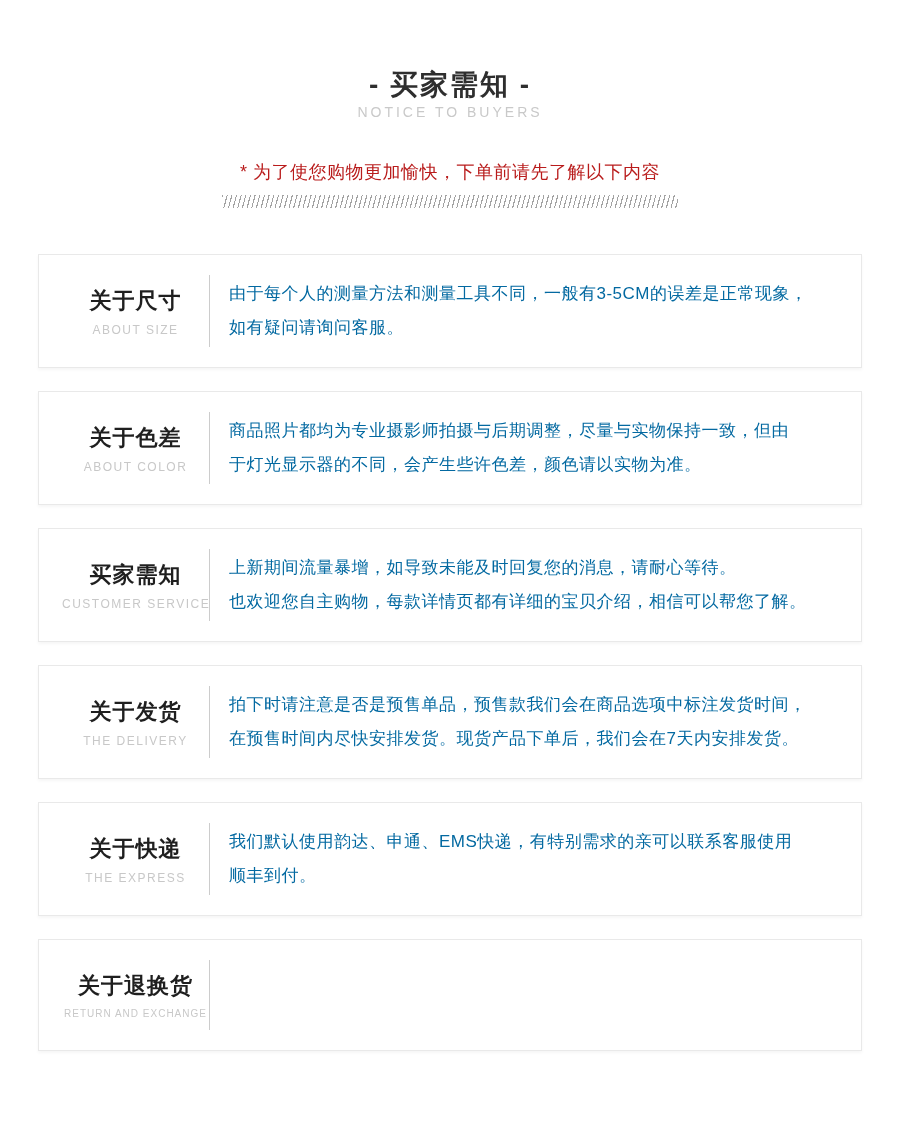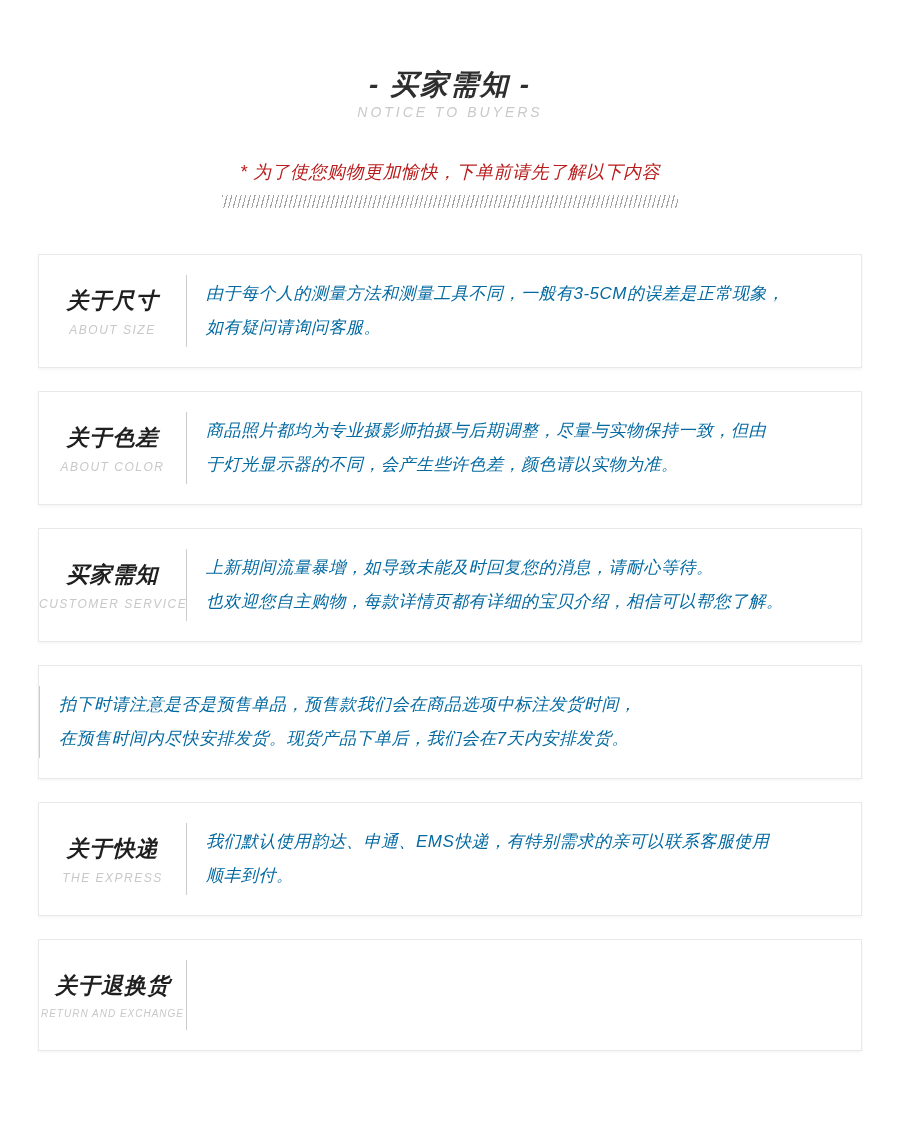--- a/index.html
+++ b/index.html
@@ -3,21 +3,21 @@
 <meta charset="utf-8">
 <style>
   * { margin: 0; padding: 0; box-sizing: border-box; }
   html, body { background: #ffffff; }
   body {
     width: 900px; height: 1144px;
     font-family: "Liberation Sans", "DejaVu Sans", sans-serif;
     overflow: hidden;
     position: relative;
   }
-  .page { width: 900px; height: 872px; background: #fff; font-style: italic; }
+  .page { width: 900px; height: 872px; background: #fff; }
 
   
   .header { text-align: center; padding-top: 66px; }
   .page-title {
     font-size: 28px; font-weight: bold; color: #2e2e2e; letter-spacing: 2px;
   }
   .page-subtitle {
     font-size: 14px; color: #c9c9c9; letter-spacing: 3px;
   }
   .page-note {
@@ -39,20 +39,21 @@
     min-height: 112px;
     background: #fff;
     border: 1px solid #e9e9e9;
     box-shadow: 0 2px 3px rgba(0,0,0,0.04);
     display: flex; align-items: stretch;
   }
   .box-left {
     width: 147px; flex-shrink: 0;
     display: flex; flex-direction: column; justify-content: center;
     text-align: center;
+    margin-left: 23px;
   }
   .box-title {
     font-size: 22px; font-weight: bold; color: #1f1f1f; letter-spacing: 1px;
   }
   .box-subtitle {
     margin-top: 7px; font-size: 12px; color: #c8c8c8; letter-spacing: 1.5px;
     white-space: nowrap;
   }
   .box-subtitle.small { font-size: 10px; letter-spacing: 1px; }
   .box-divider {
@@ -112,20 +113,24 @@
         <div class="box-subtitle">CUSTOMER SERVICE</div>
       </div>
       <div class="box-divider"></div>
       <div class="box-body">
         <div class="text">上新期间流量暴增，如导致未能及时回复您的消息，请耐心等待。
 也欢迎您自主购物，每款详情页都有详细的宝贝介绍，相信可以帮您了解。</div>
       </div>
     </div>
 
     <div class="notice-box">
+      <div class="box-left">
+        <div class="box-title">关于发货</div>
+        <div class="box-subtitle">THE DELIVERY</div>
+      </div>
       <div class="box-divider"></div>
       <div class="box-body">
         <div class="text">拍下时请注意是否是预售单品，预售款我们会在商品选项中标注发货时间，
 在预售时间内尽快安排发货。现货产品下单后，我们会在7天内安排发货。</div>
       </div>
     </div>
 
     <div class="notice-box">
       <div class="box-left">
         <div class="box-title">关于快递</div>

